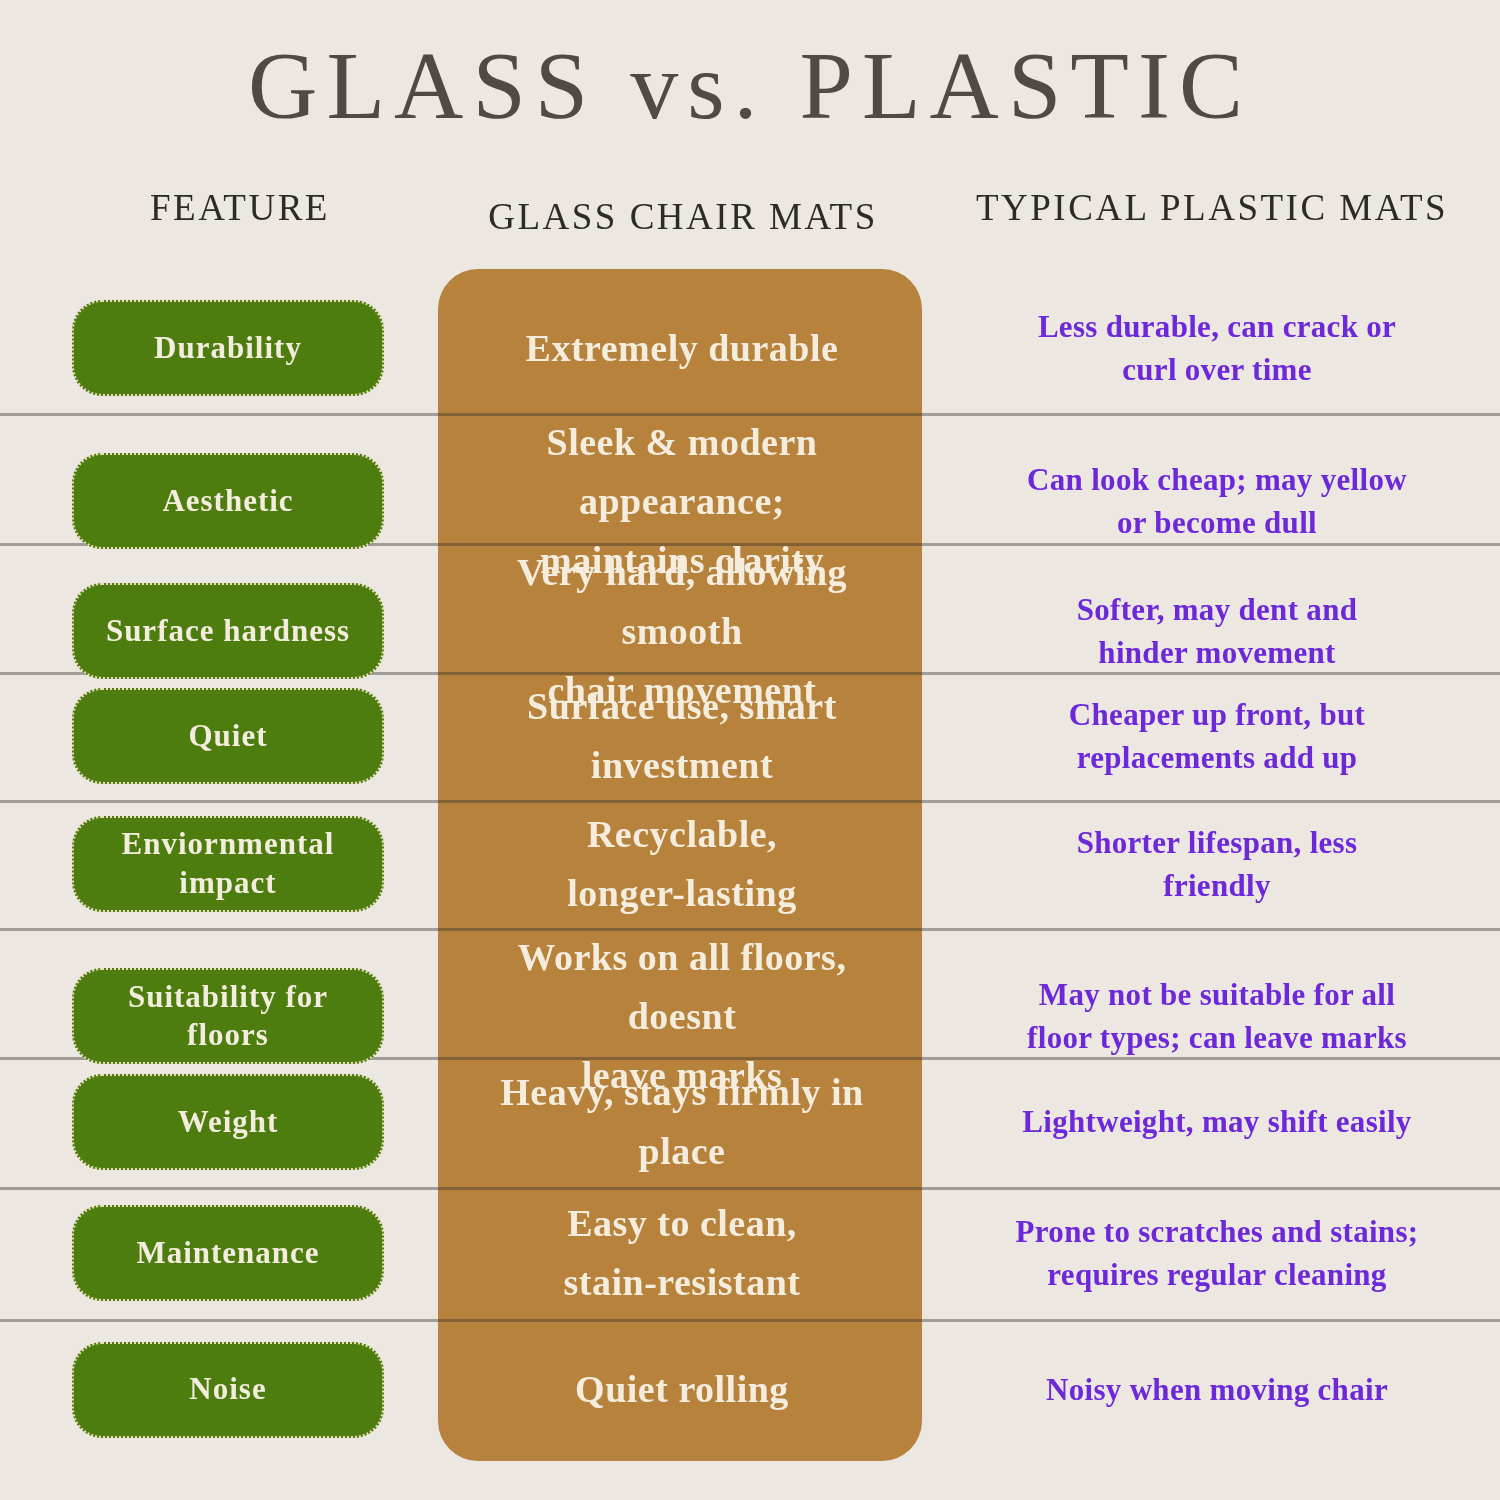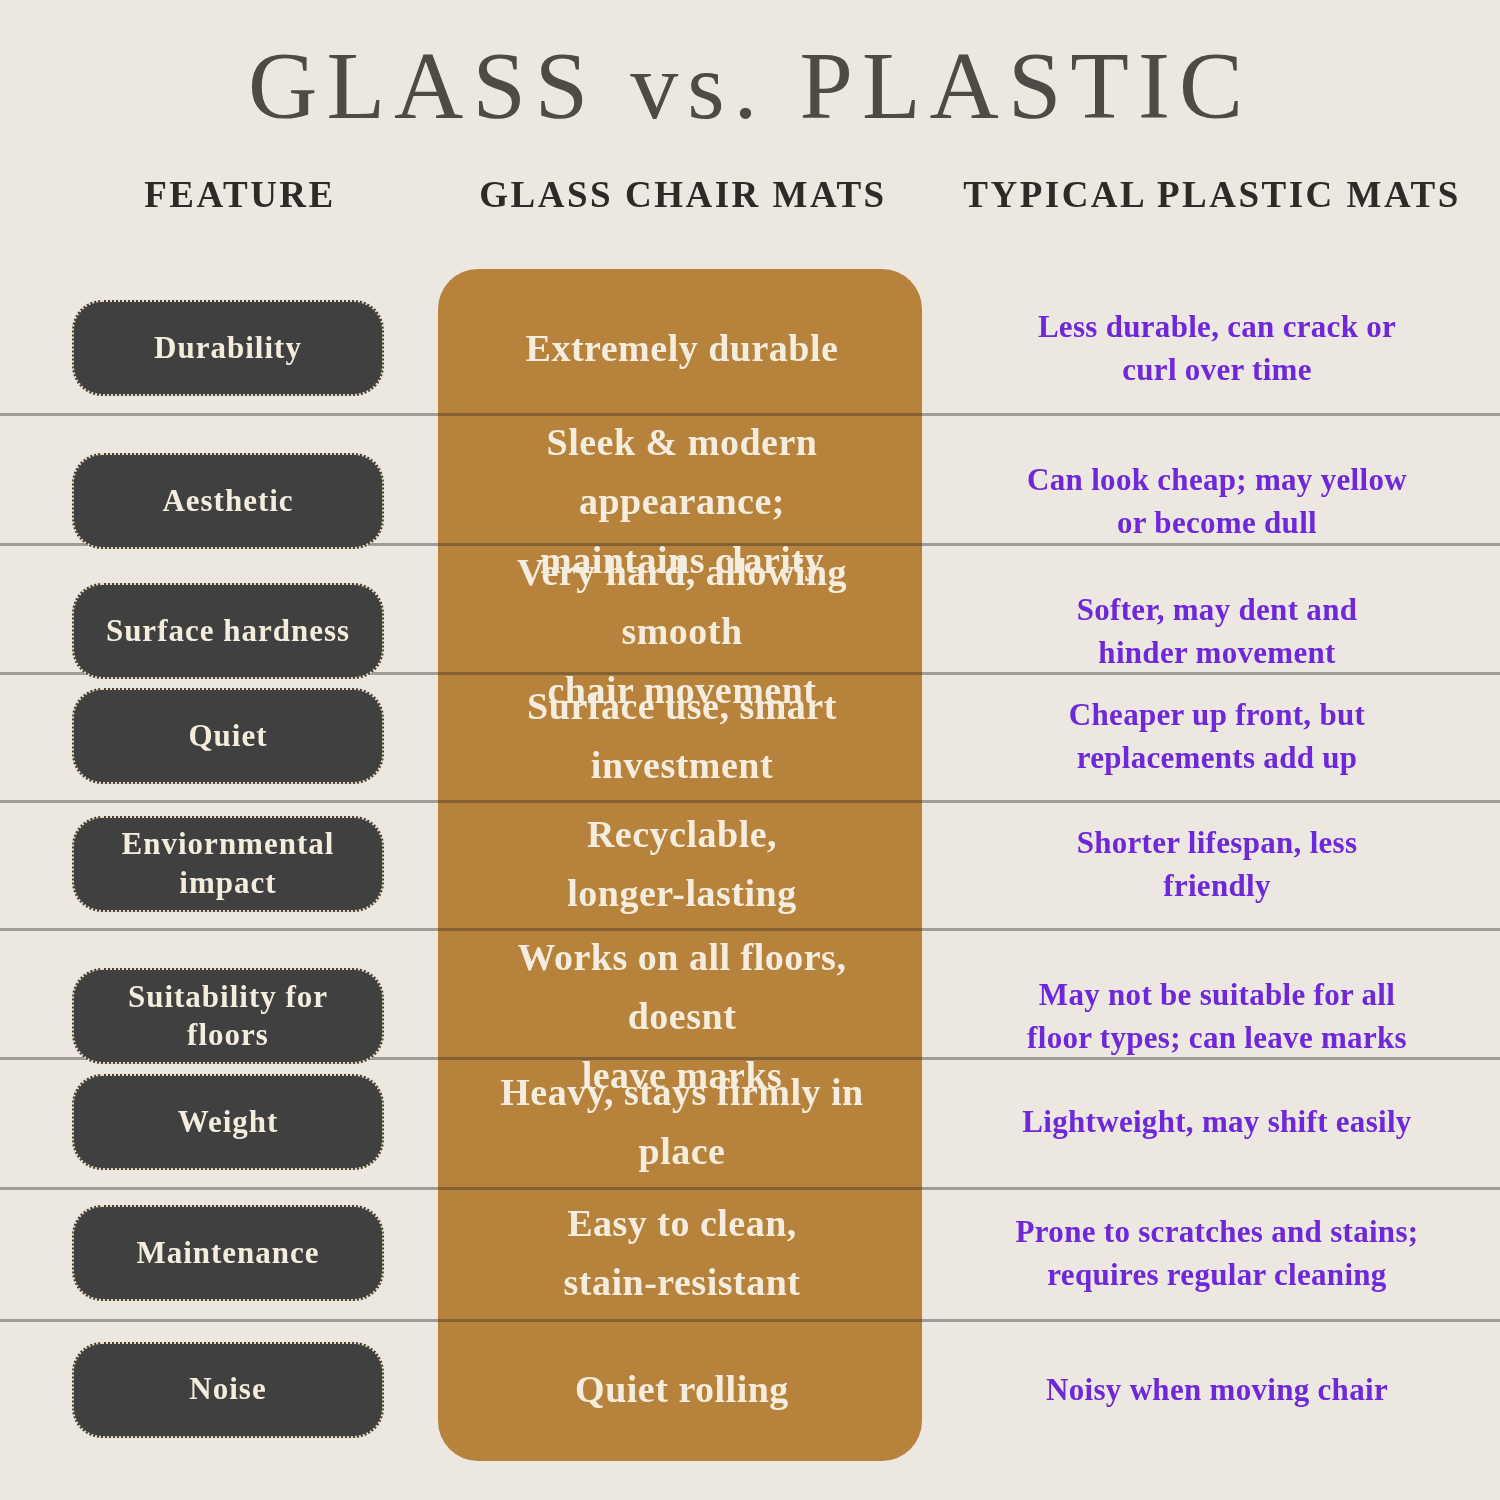--- a/index.html
+++ b/index.html
@@ -26,30 +26,30 @@
     white-space:nowrap;
   }
   
   .col-headers{
     position:absolute;
     top:172px; left:0; right:0;
     height:56px;
   }
   .col-header{
     position:absolute;
-    top:1px;
+    top:14px;
     transform:translateX(-50%);
     font-size:37px;
-    font-weight:700;
+    font-weight:400;
     letter-spacing:2.5px;
     color:#2d2a27;
     white-space:nowrap;
   }
   .col-header.feature{ left:240px; }
-  .col-header.glass{ left:683px; }
+  .col-header.glass{ left:683px;margin-top:9px; }
   .col-header.plastic{ left:1212px; }
 
   
   .glass-panel{
     position:absolute;
     left:438px; top:269px;
     width:484px; height:1192px;
     background:#b6823c;
     border-radius:40px;
     z-index:1;
@@ -80,21 +80,21 @@
   .feature-cell{
     display:flex;
     justify-content:center;
     align-items:center;
     padding-left:16px;
   }
   .feature-btn{
     width:312px;
     min-height:96px;
     box-sizing:border-box;
-    background:#404040;
+    background:#4d7c0f;
     border:2px dotted #ecdcbc;
     border-radius:30px;
     display:flex;
     align-items:center;
     justify-content:center;
     text-align:center;
     color:#f4edde;
     font-size:31px;
     font-weight:700;
     letter-spacing:1px;

